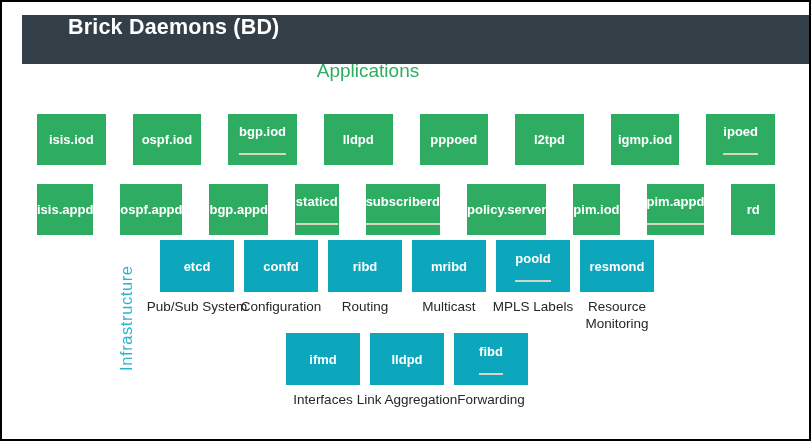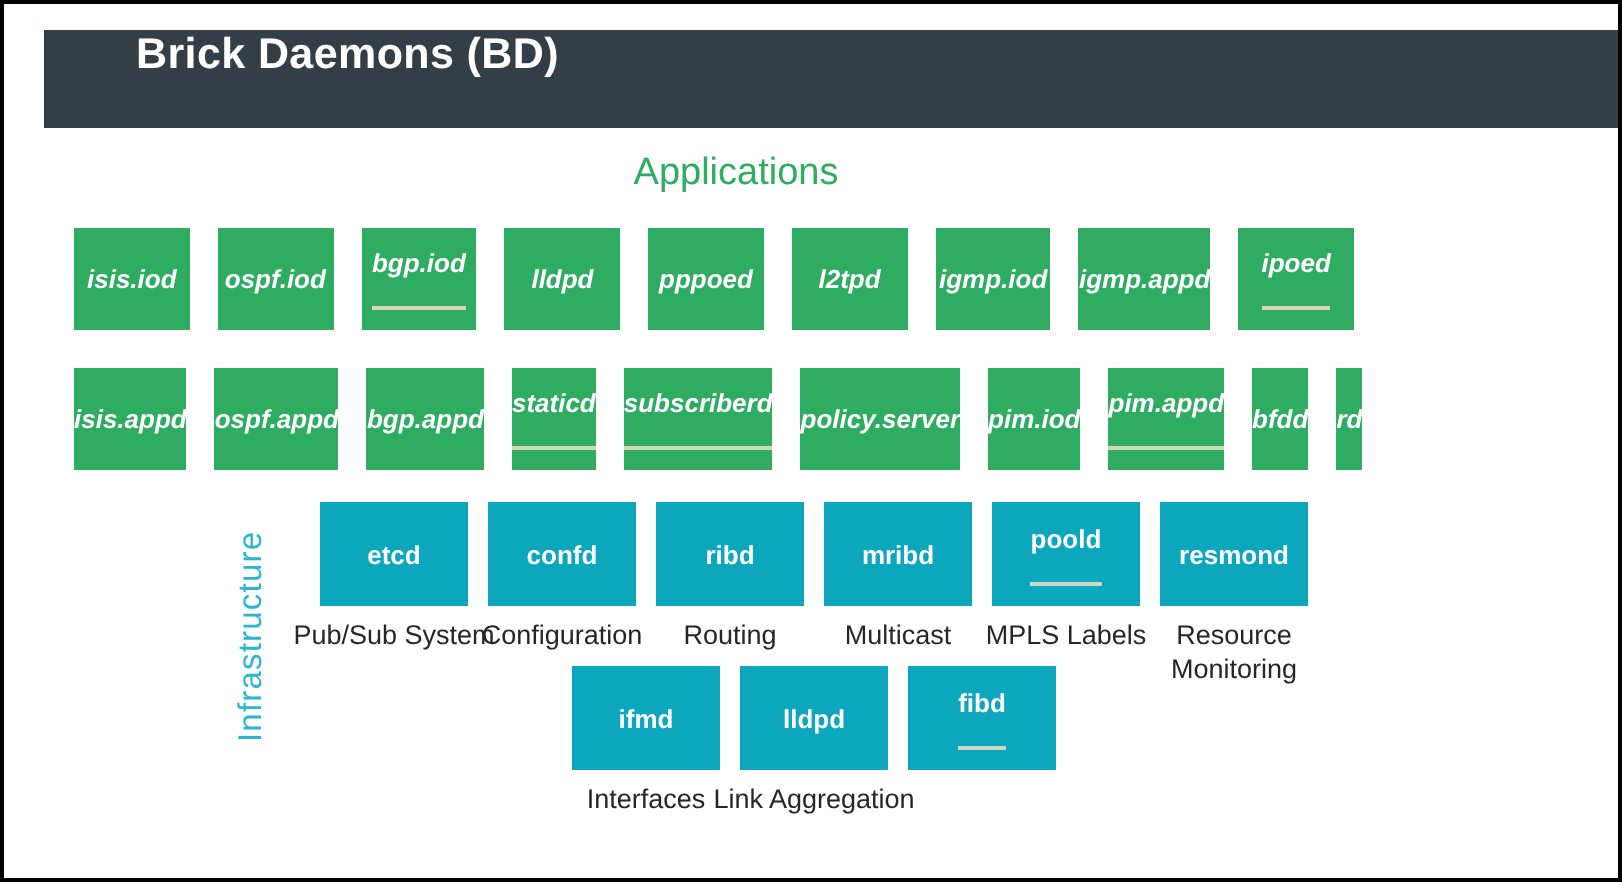--- a/index.html
+++ b/index.html
@@ -16,28 +16,28 @@
     position:absolute;left:20px;top:13px;width:767px;height:49px;
     background:var(--header-bg,#333e46);
     display:flex;align-items:flex-start;padding-left:28px;
   }
   .title-bar .title{
     color:#ffffff;font-size:21.5px;font-weight:bold;
     padding-left:18px;letter-spacing:0.2px;
   }
   
   .apps-title{
-    position:absolute;top:74px;left:0;width:732px;
+    position:absolute;top:58px;left:0;width:732px;
     text-align:center;font-size:19px;
     color:var(--app-green,#2ead62);
   }
   
   .box-row{
-    position:absolute;left:35px;width:640px;
-    display:flex;gap:14px;font-style:italic;
+    position:absolute;left:35px;width:738px;
+    display:flex;gap:27px;
   }
   .gbox{
     flex:1 1 0;height:51px;
     background:var(--app-green,#2ead62);
     display:flex;align-items:center;justify-content:center;
     color:#fff;font-weight:bold;font-size:13px;
     white-space:nowrap;
   }
   
   .infra-title{
@@ -93,23 +93,20 @@
       <div class="gbox">
         <span>pppoed</span>
       </div>
       <div class="gbox">
         <span>l2tpd</span>
       </div>
       <div class="gbox">
         <span>igmp.iod</span>
       </div>
       <div class="gbox">
-        <span>igmp.appd</span>
-      </div>
-      <div class="gbox">
         <span class="u">ipoed</span>
       </div>
     </div>
   <div class="box-row" id="app-row-1" style="top:182px">
       <div class="gbox">
         <span>isis.appd</span>
       </div>
       <div class="gbox">
         <span>ospf.appd</span>
       </div>
@@ -125,30 +122,27 @@
       <div class="gbox">
         <span>policy.server</span>
       </div>
       <div class="gbox">
         <span>pim.iod</span>
       </div>
       <div class="gbox">
         <span class="u">pim.appd</span>
       </div>
       <div class="gbox">
-        <span>bfdd</span>
-      </div>
-      <div class="gbox">
         <span>rd</span>
       </div>
     </div>
 
   <div class="infra-title">Infrastructure</div>
 
-  <div class="infra-row" id="infra-row-0" style="top:249px;left:158px">
+  <div class="infra-row" id="infra-row-0" style="top:238px;left:158px">
       <div class="icell">
         <div class="tbox">
           <span>etcd</span>
         </div>
         <div class="cap">Pub/Sub System</div>
       </div>
       <div class="icell">
         <div class="tbox">
           <span>confd</span>
         </div>
@@ -189,16 +183,17 @@
       <div class="icell">
         <div class="tbox">
           <span>lldpd</span>
         </div>
         <div class="cap">Link Aggregation</div>
       </div>
       <div class="icell">
         <div class="tbox">
           <span class="u">fibd</span>
         </div>
+        <div class="cap">Forwarding</div>
       </div>
     </div>
 
 </div>
 
 </body></html>

